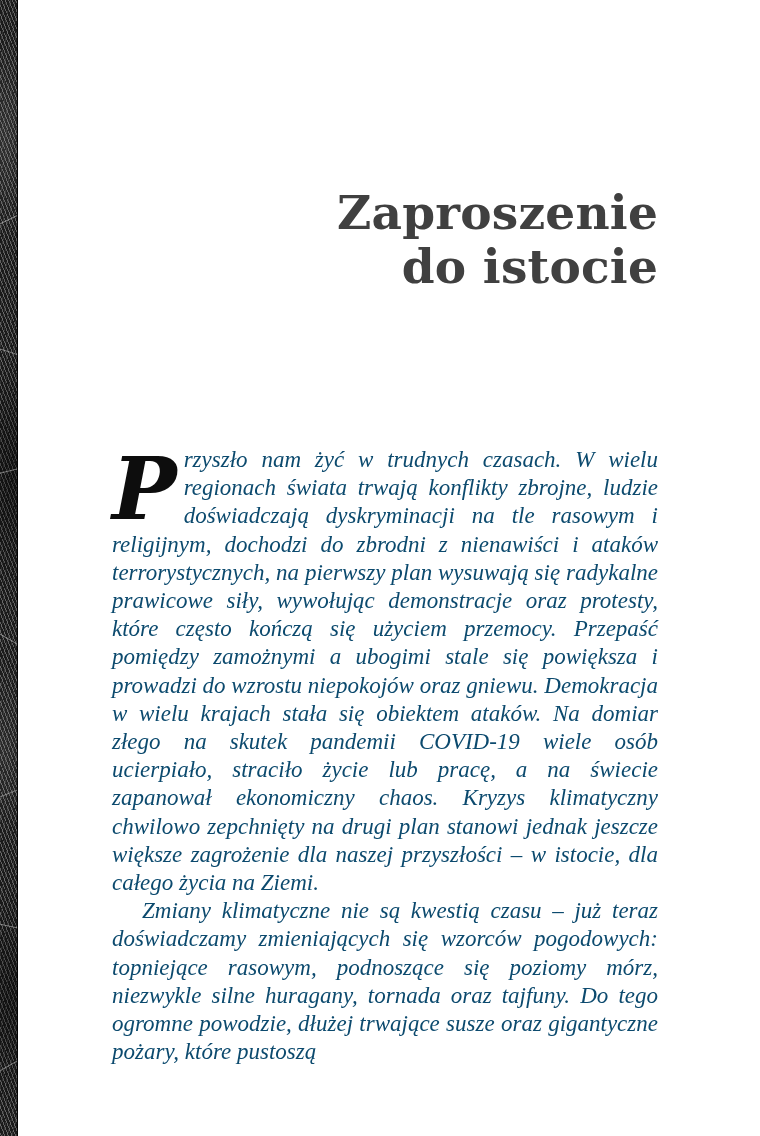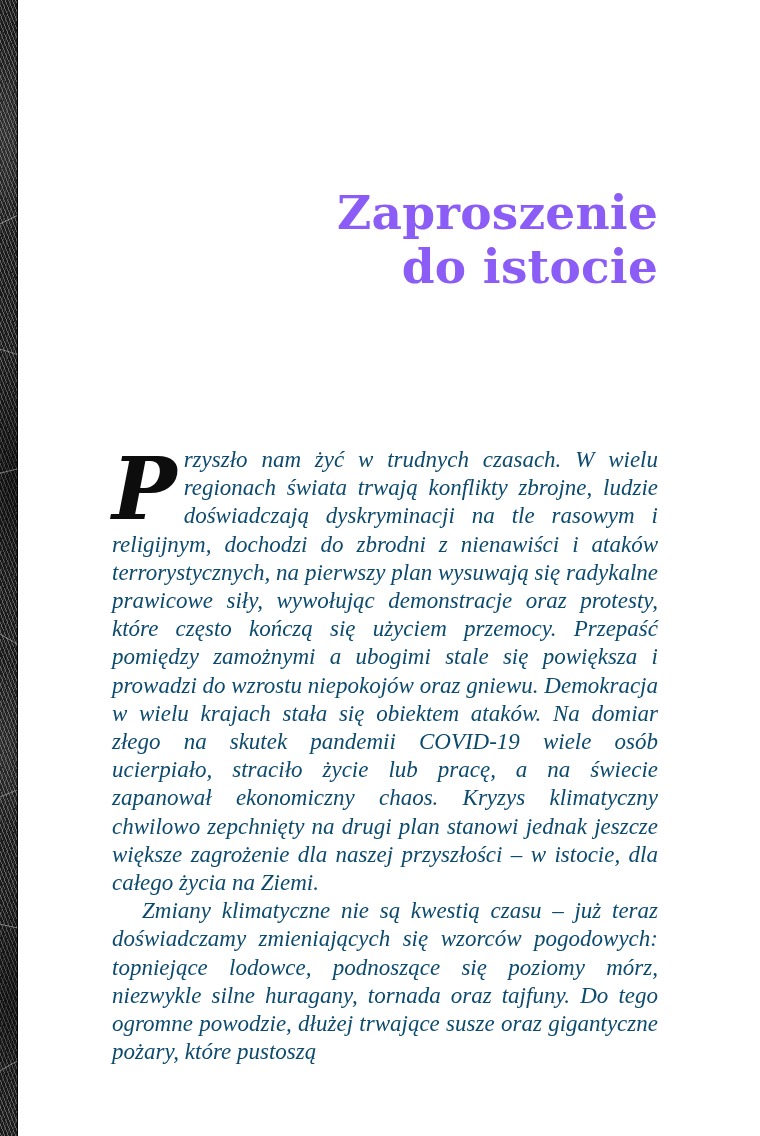--- a/index.html
+++ b/index.html
@@ -105,21 +105,21 @@
     top: 186px;
     width: 546px;
     text-align: right;
   }
   .title-line {
     font-family: "DejaVu Serif", "Liberation Serif", serif;
     font-weight: 700;
     font-size: 47px;
     line-height: 54px;
     letter-spacing: 0.2px;
-    color: #8b5cf6;
+    color: #404040;
     white-space: nowrap;
     text-align: right;
   }
 
   
   .body-col {
     position: absolute;
     left: 112px;
     top: 446px;
     width: 546px;
@@ -168,16 +168,16 @@
     <div class="rightline"></div>
   </div>
 
   <div class="title-block">
     <div class="title-line">Zaproszenie</div>
     <div class="title-line">do istocie</div>
   </div>
 
   <div class="body-col">
     <p class="para lead">Przyszło nam żyć w trudnych czasach. W wielu regionach świata trwają konflikty zbrojne, ludzie doświadczają dyskryminacji na tle rasowym i religijnym, dochodzi do zbrodni z nienawiści i ataków terrorystycznych, na pierwszy plan wysuwają się radykalne prawicowe siły, wywołując demonstracje oraz protesty, które często kończą się użyciem przemocy. Przepaść pomiędzy zamożnymi a ubogimi stale się powiększa i prowadzi do wzrostu niepokojów oraz gniewu. Demokracja w wielu krajach stała się obiektem ataków. Na domiar złego na skutek pandemii COVID-19 wiele osób ucierpiało, straciło życie lub pracę, a na świecie zapanował ekonomiczny chaos. Kryzys klimatyczny chwilowo zepchnięty na drugi plan stanowi jednak jeszcze większe zagrożenie dla naszej przyszłości – w istocie, dla całego życia na Ziemi.</p>
-    <p class="para indent">Zmiany klimatyczne nie są kwestią czasu – już teraz doświadczamy zmieniających się wzorców pogodowych: topniejące lodowce, podnoszące się poziomy mórz, niezwykle silne huragany, tornada oraz tajfuny. Do tego ogromne powodzie, dłużej trwające susze oraz gigantyczne pożary, które pustoszą</p>
+    <p class="para indent">Zmiany klimatyczne nie są kwestią czasu – już teraz doświadczamy zmieniających się wzorców pogodowych: topniejące rasowym, podnoszące się poziomy mórz, niezwykle silne huragany, tornada oraz tajfuny. Do tego ogromne powodzie, dłużej trwające susze oraz gigantyczne pożary, które pustoszą</p>
   </div>
 
 </div>
 
 </body></html>

